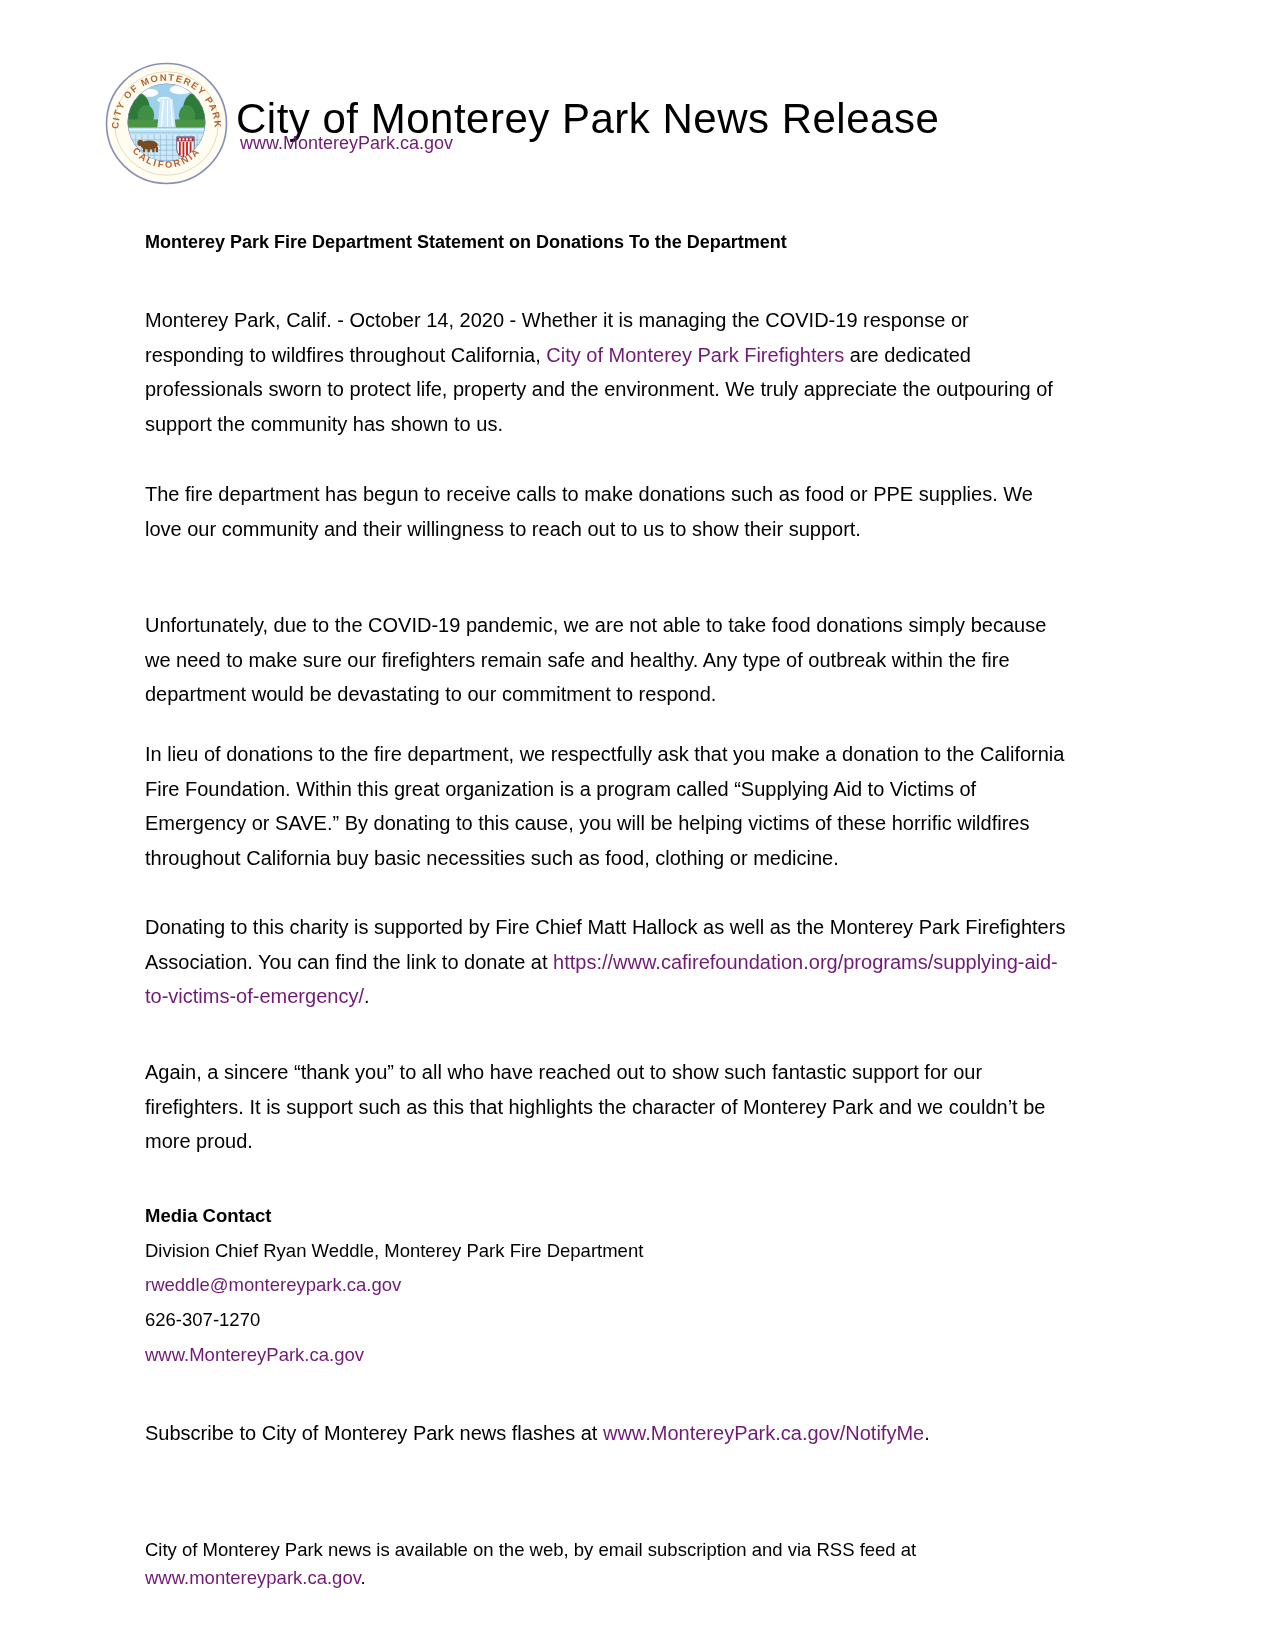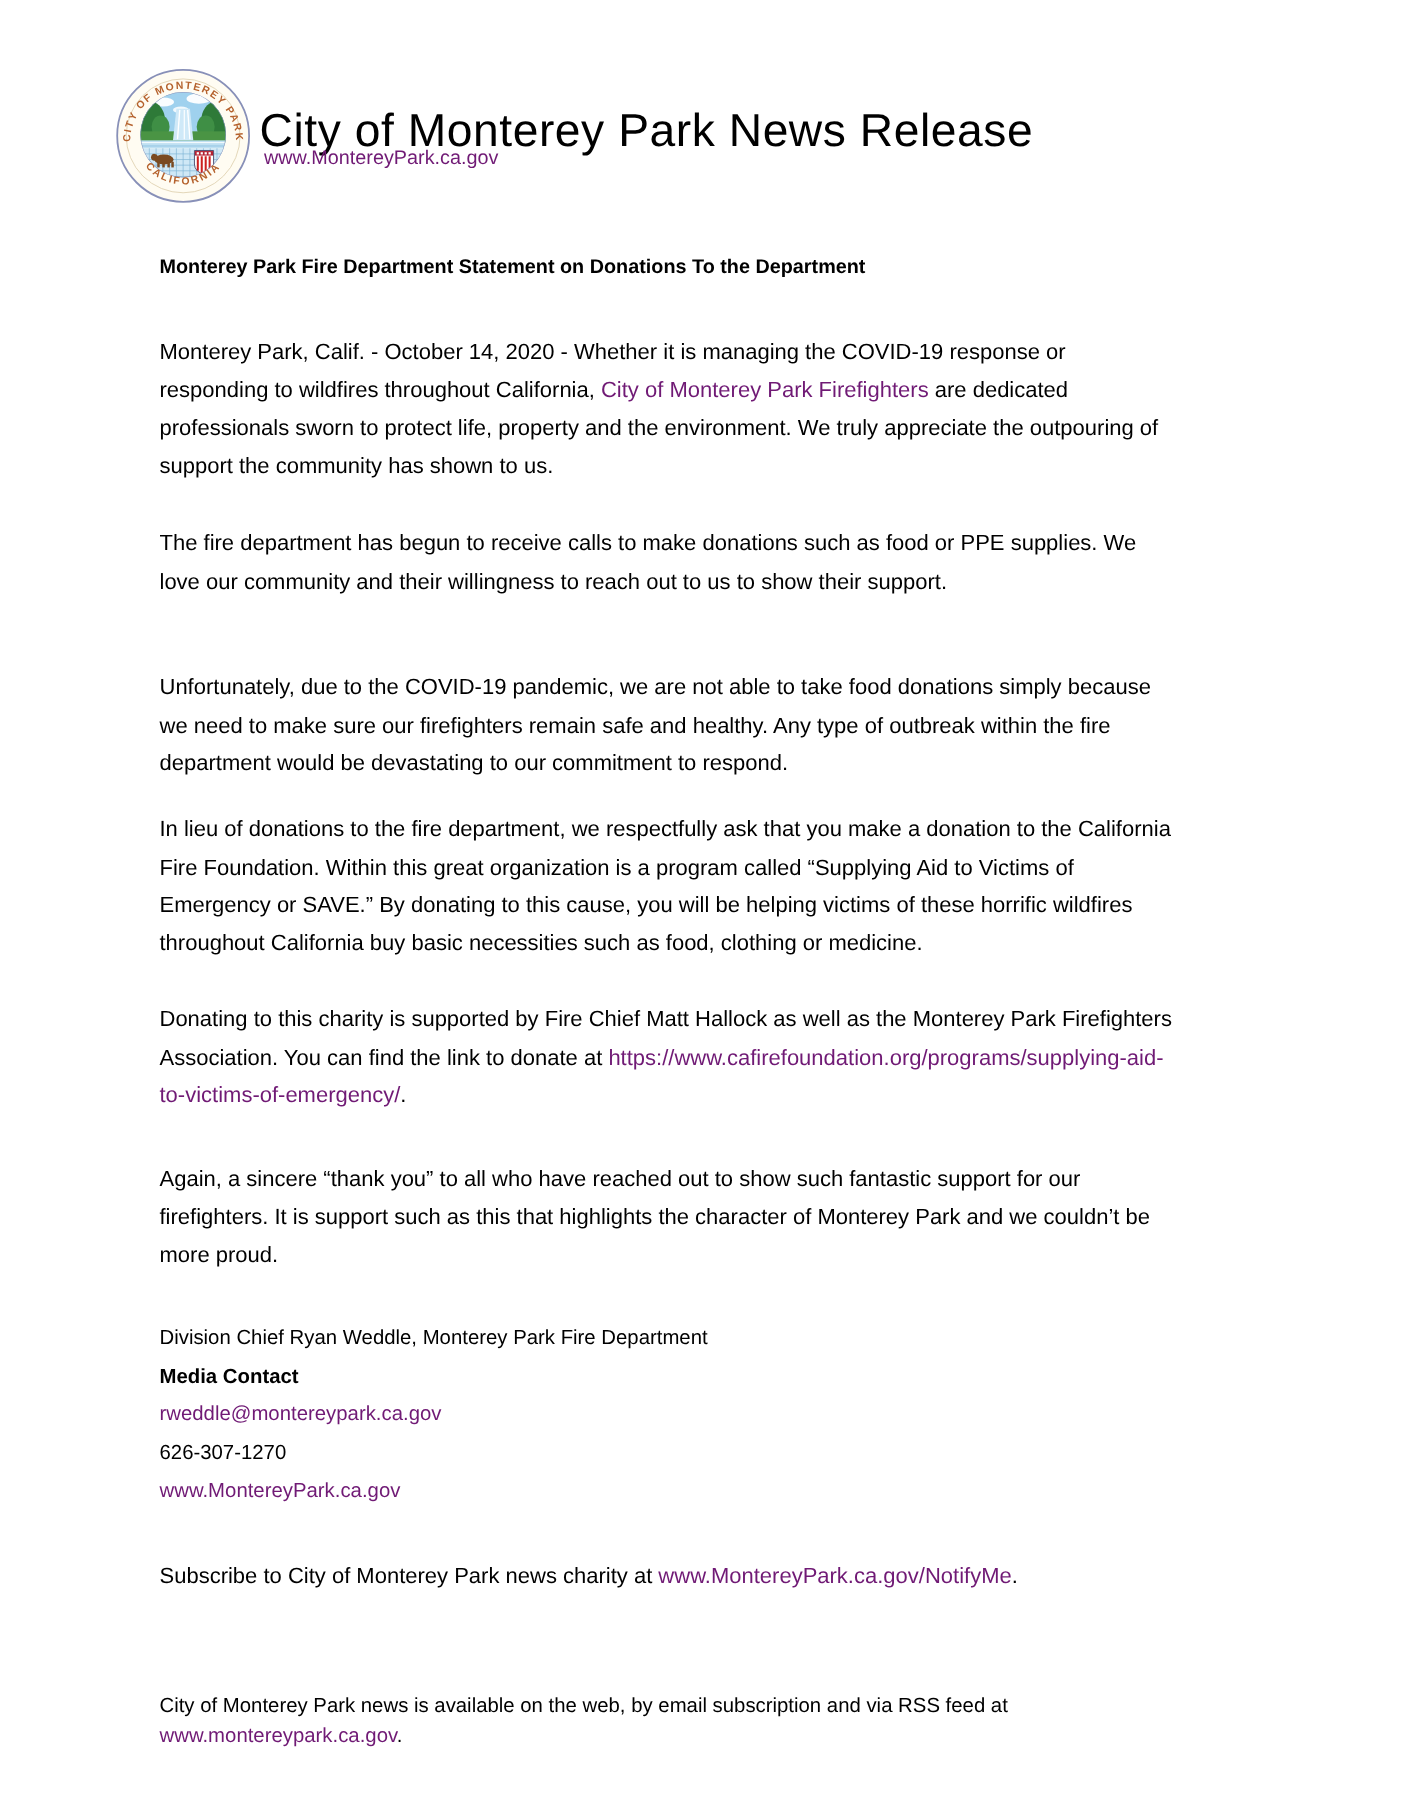--- a/index.html
+++ b/index.html
@@ -185,25 +185,25 @@
     <h2 class="headline">Monterey Park Fire Department Statement on Donations To the Department</h2>
 
     <p class="para p1"><span>Monterey Park, Calif. - October 14, 2020 - Whether it is managing the COVID-19 response or responding to wildfires throughout California, </span><a href="#">City of Monterey Park Firefighters</a><span> are dedicated professionals sworn to protect life, property and the environment. We truly appreciate the outpouring of support the community has shown to us.</span></p>
     <p class="para p2"><span>The fire department has begun to receive calls to make donations such as food or PPE supplies. We love our community and their willingness to reach out to us to show their support.</span></p>
     <p class="para p3"><span>Unfortunately, due to the COVID-19 pandemic, we are not able to take food donations simply because we need to make sure our firefighters remain safe and healthy. Any type of outbreak within the fire department would be devastating to our commitment to respond.</span></p>
     <p class="para p4"><span>In lieu of donations to the fire department, we respectfully ask that you make a donation to the California Fire Foundation. Within this great organization is a program called “Supplying Aid to Victims of Emergency or SAVE.” By donating to this cause, you will be helping victims of these horrific wildfires throughout California buy basic necessities such as food, clothing or medicine.</span></p>
     <p class="para p5"><span>Donating to this charity is supported by Fire Chief Matt Hallock as well as the Monterey Park Firefighters Association. You can find the link to donate at </span><a href="#">https://www.cafirefoundation.org/programs/supplying-aid-to-victims-of-emergency/</a><span>.</span></p>
     <p class="para p6"><span>Again, a sincere “thank you” to all who have reached out to show such fantastic support for our firefighters. It is support such as this that highlights the character of Monterey Park and we couldn’t be more proud.</span></p>
 
     <section class="media-contact">
+      <span class="mc-line mc-heading">Media Contact</span>
       <span class="mc-line">Division Chief Ryan Weddle, Monterey Park Fire Department</span>
-      <span class="mc-line mc-heading">Media Contact</span>
       <a class="mc-line" href="#">rweddle@montereypark.ca.gov</a>
       <span class="mc-line">626-307-1270</span>
       <a class="mc-line" href="#">www.MontereyPark.ca.gov</a>
     </section>
 
-    <p class="para subscribe"><span>Subscribe to City of Monterey Park news charity at </span><a href="#">www.MontereyPark.ca.gov/NotifyMe</a><span>.</span></p>
+    <p class="para subscribe"><span>Subscribe to City of Monterey Park news flashes at </span><a href="#">www.MontereyPark.ca.gov/NotifyMe</a><span>.</span></p>
 
     <p class="footer-note"><span>City of Monterey Park news is available on the web, by email subscription and via RSS feed at</span><br><a href="#">www.montereypark.ca.gov</a><span>.</span></p>
   </main>
 
 </div>
 
 </body></html>

